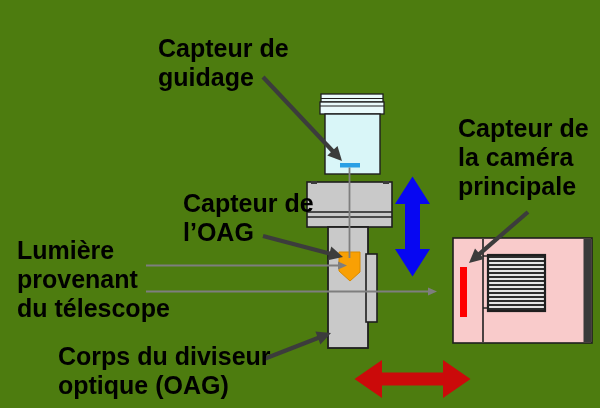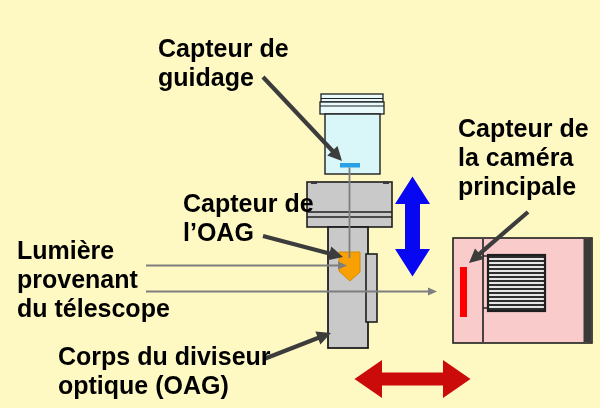--- a/index.html
+++ b/index.html
@@ -1,17 +1,17 @@
 <!DOCTYPE html>
 <html><head>
 <meta charset="utf-8">
 <style>
   html,body{margin:0;padding:0;background:#fff;}
   .stage{
-    position:relative;width:600px;height:408px;background:#fef9c3;
+    position:relative;width:600px;height:408px;background:#4d7c0f;
     font-family:"Liberation Sans",sans-serif;overflow:hidden;
   }
   .stage svg{position:absolute;left:0;top:0;}
   .label{
     position:absolute;font-weight:bold;font-size:25px;line-height:29px;
     color:#000;white-space:pre-line;letter-spacing:0;
   }
   .lbl-guide{left:158px;top:34px;}
   .lbl-main{left:458px;top:114px;}
   .lbl-prism{left:183px;top:189px;}

